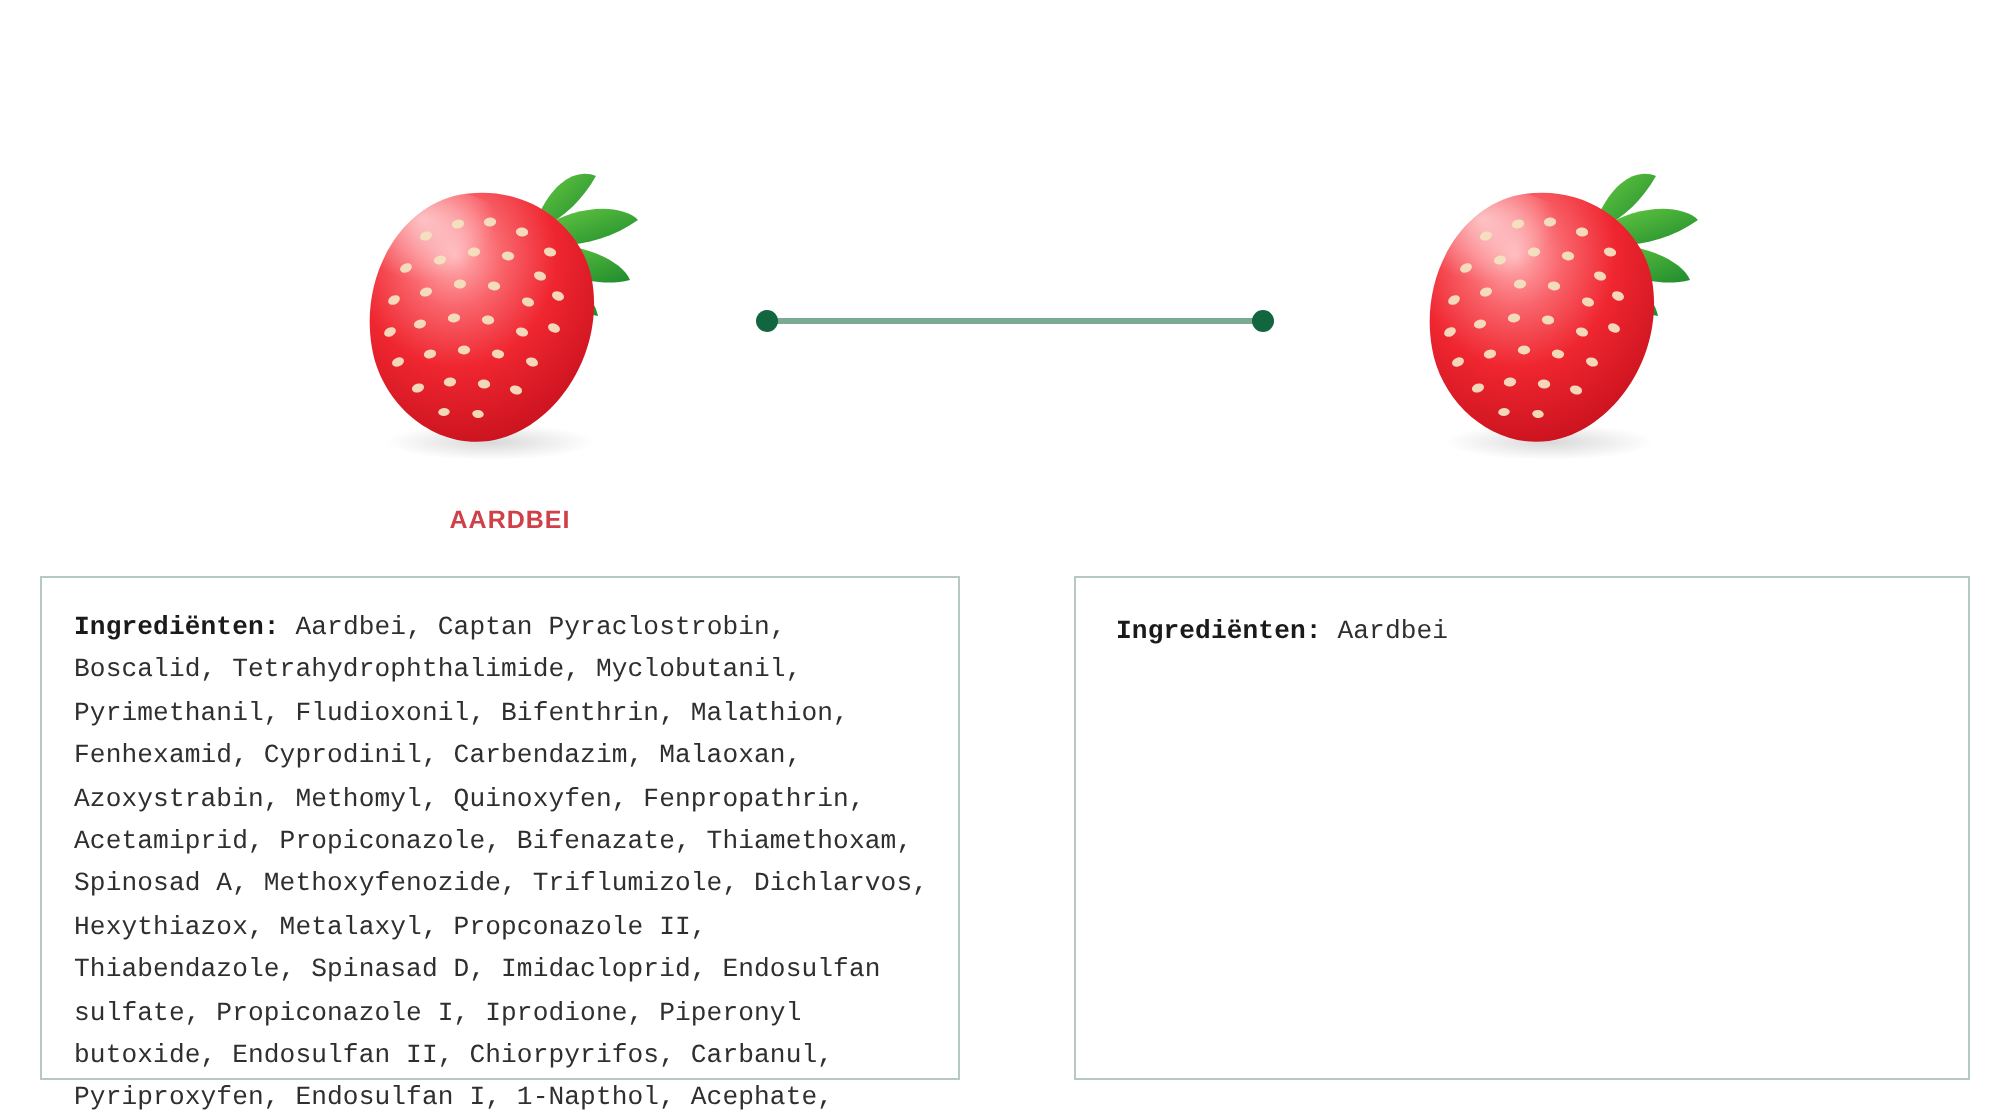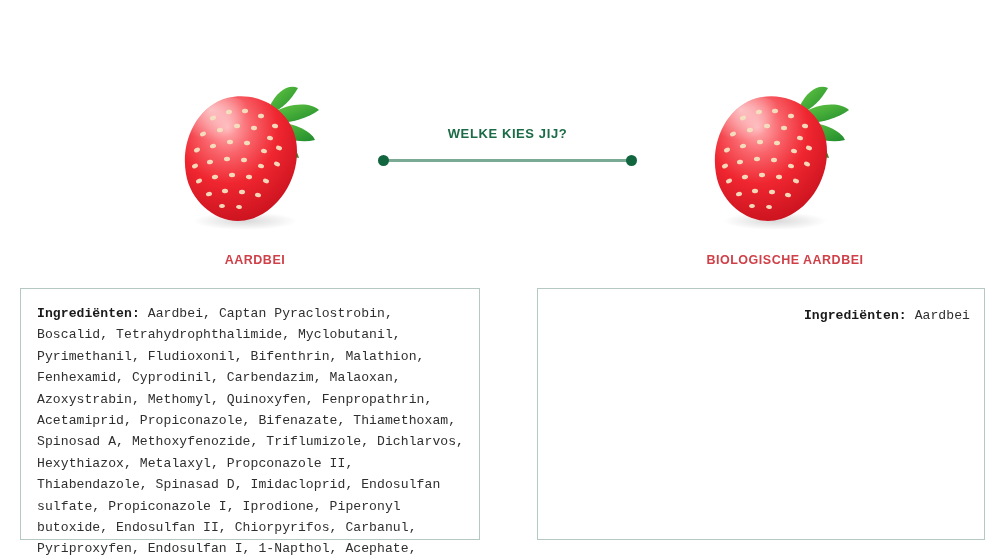--- a/index.html
+++ b/index.html
@@ -88,21 +88,21 @@
   .panel {
     position: absolute;
     top: 288px;
     height: 252px;
     box-sizing: border-box;
     border: 1.5px solid #b6c9c1;
     background: #ffffff;
     font-family: Liberation Mono, monospace;
   }
   .panel.left  { left: 20px;  width: 460px; }
-  .panel.right { left: 537px; width: 448px; text-align: right; }
+  .panel.right { left: 537px; width: 448px; }
 
   .panel-text {
     position: absolute;
     left: 16px;
     right: 14px;
     top: 14px;
     font-size: 13.1px;
     line-height: 21.4px;
     color: #2f2f2f;
     letter-spacing: 0.05px;
@@ -114,21 +114,20 @@
   .lbl {
     font-weight: bold;
     color: #1a1a1a;
   }
 </style>
 </head>
 <body>
 
 <div class="canvas">
 
-  <div class="headline">WELKE KIES JIJ?</div>
 
   <div class="connector">
     <div class="connector-line"></div>
     <div class="connector-dot left"></div>
     <div class="connector-dot right"></div>
   </div>
 
   <div class="berry-wrap left">
     <svg class="berry-svg" viewBox="0 0 175 155">
       <defs>
@@ -281,21 +280,20 @@
           <ellipse cx="93" cy="117" rx="3.1" ry="2.2" transform="rotate(16 93 117)"></ellipse>
           <ellipse cx="57" cy="128" rx="2.9" ry="2.0" transform="rotate(-4 57 128)"></ellipse>
           <ellipse cx="74" cy="129" rx="2.9" ry="2.0" transform="rotate(8 74 129)"></ellipse>
         </g>
       </g>
     </svg>
   </div>
 
   <div class="caption left">AARDBEI</div>
 
-  <div class="caption right">BIOLOGISCHE AARDBEI</div>
 
   <div class="panel left">
     <div class="panel-text">
       <span class="lbl">Ingrediënten:</span><span> Aardbei, Captan Pyraclostrobin, Boscalid, Tetrahydrophthalimide, Myclobutanil, Pyrimethanil, Fludioxonil, Bifenthrin, Malathion, Fenhexamid, Cyprodinil, Carbendazim, Malaoxan, Azoxystrabin, Methomyl, Quinoxyfen, Fenpropathrin, Acetamiprid, Propiconazole, Bifenazate, Thiamethoxam, Spinosad A, Methoxyfenozide, Triflumizole, Dichlarvos, Hexythiazox, Metalaxyl, Propconazole II, Thiabendazole, Spinasad D, Imidacloprid, Endosulfan sulfate, Propiconazole I, Iprodione, Piperonyl butoxide, Endosulfan II, Chiorpyrifos, Carbanul, Pyriproxyfen, Endosulfan I, 1-Napthol, Acephate, Clothianidin, Azinphos methyl, Naled, Cyhalothrin, Dicloran, Folpet, Trebuconazole, Fenbuconazole, Propargite, Dimethoate, Heptachlor epoxide, Diazinon</span>
     </div>
   </div>
 
   <div class="panel right">
     <div class="panel-text">
       <span class="lbl">Ingrediënten:</span><span> Aardbei</span>

